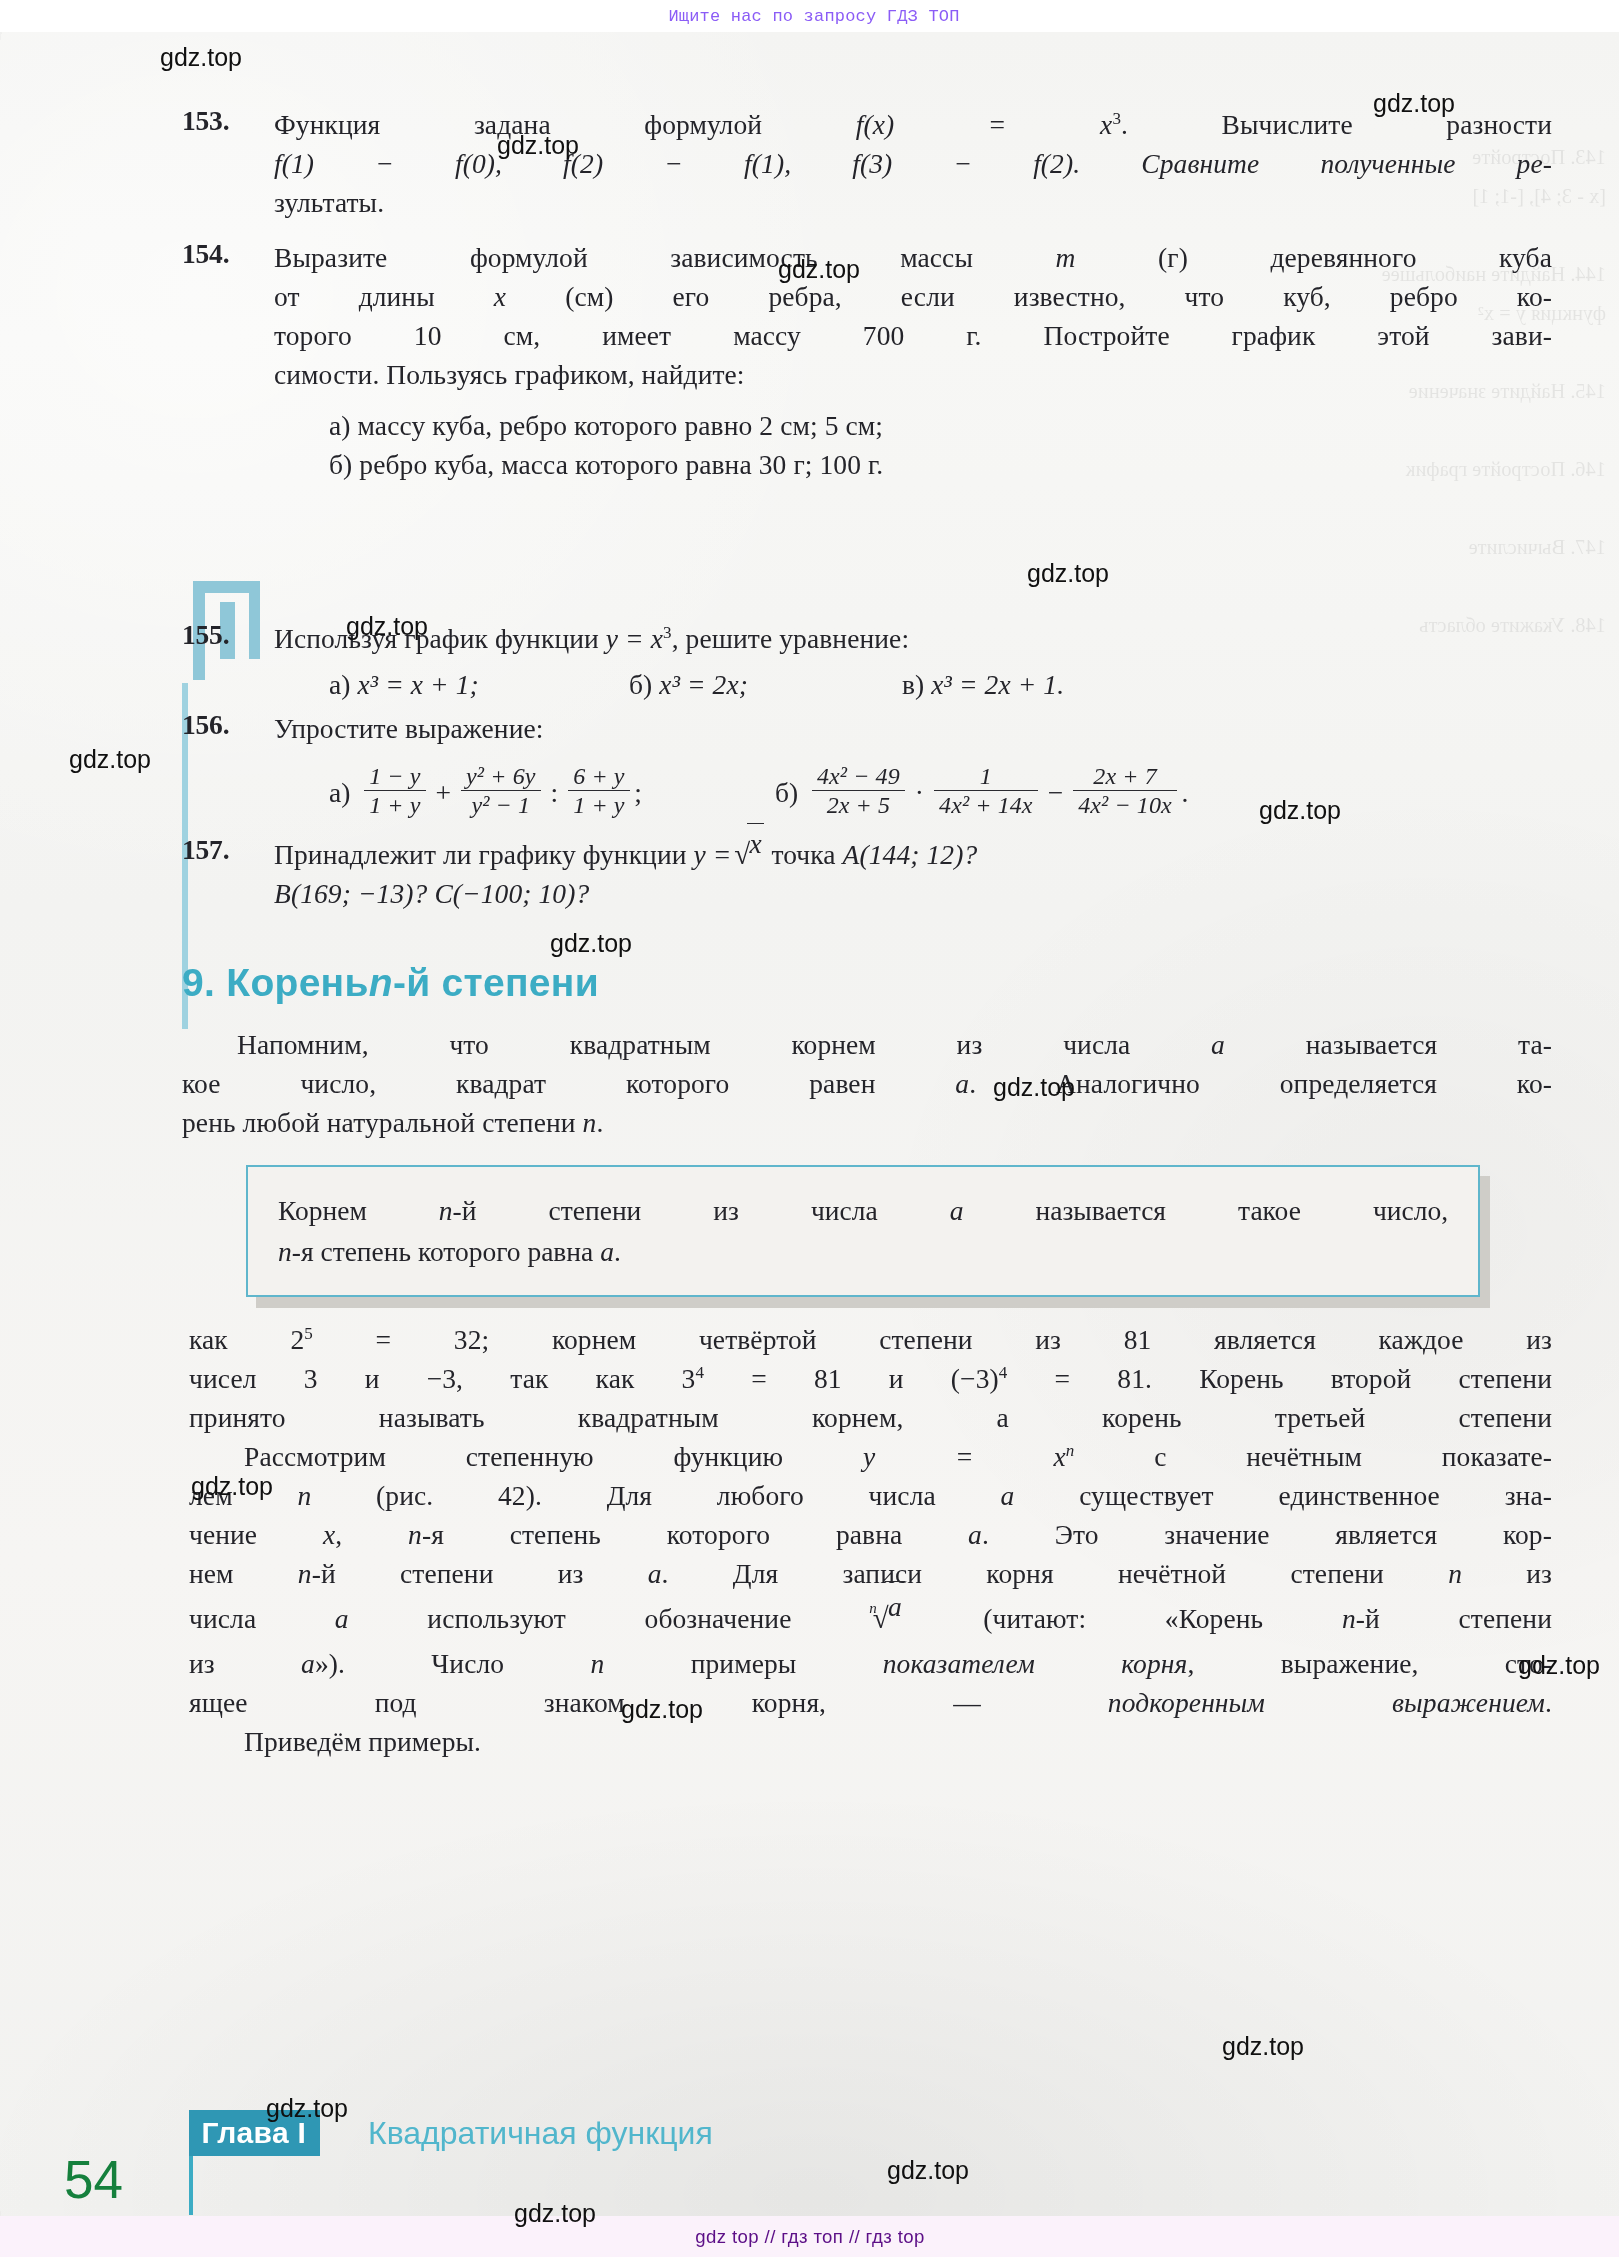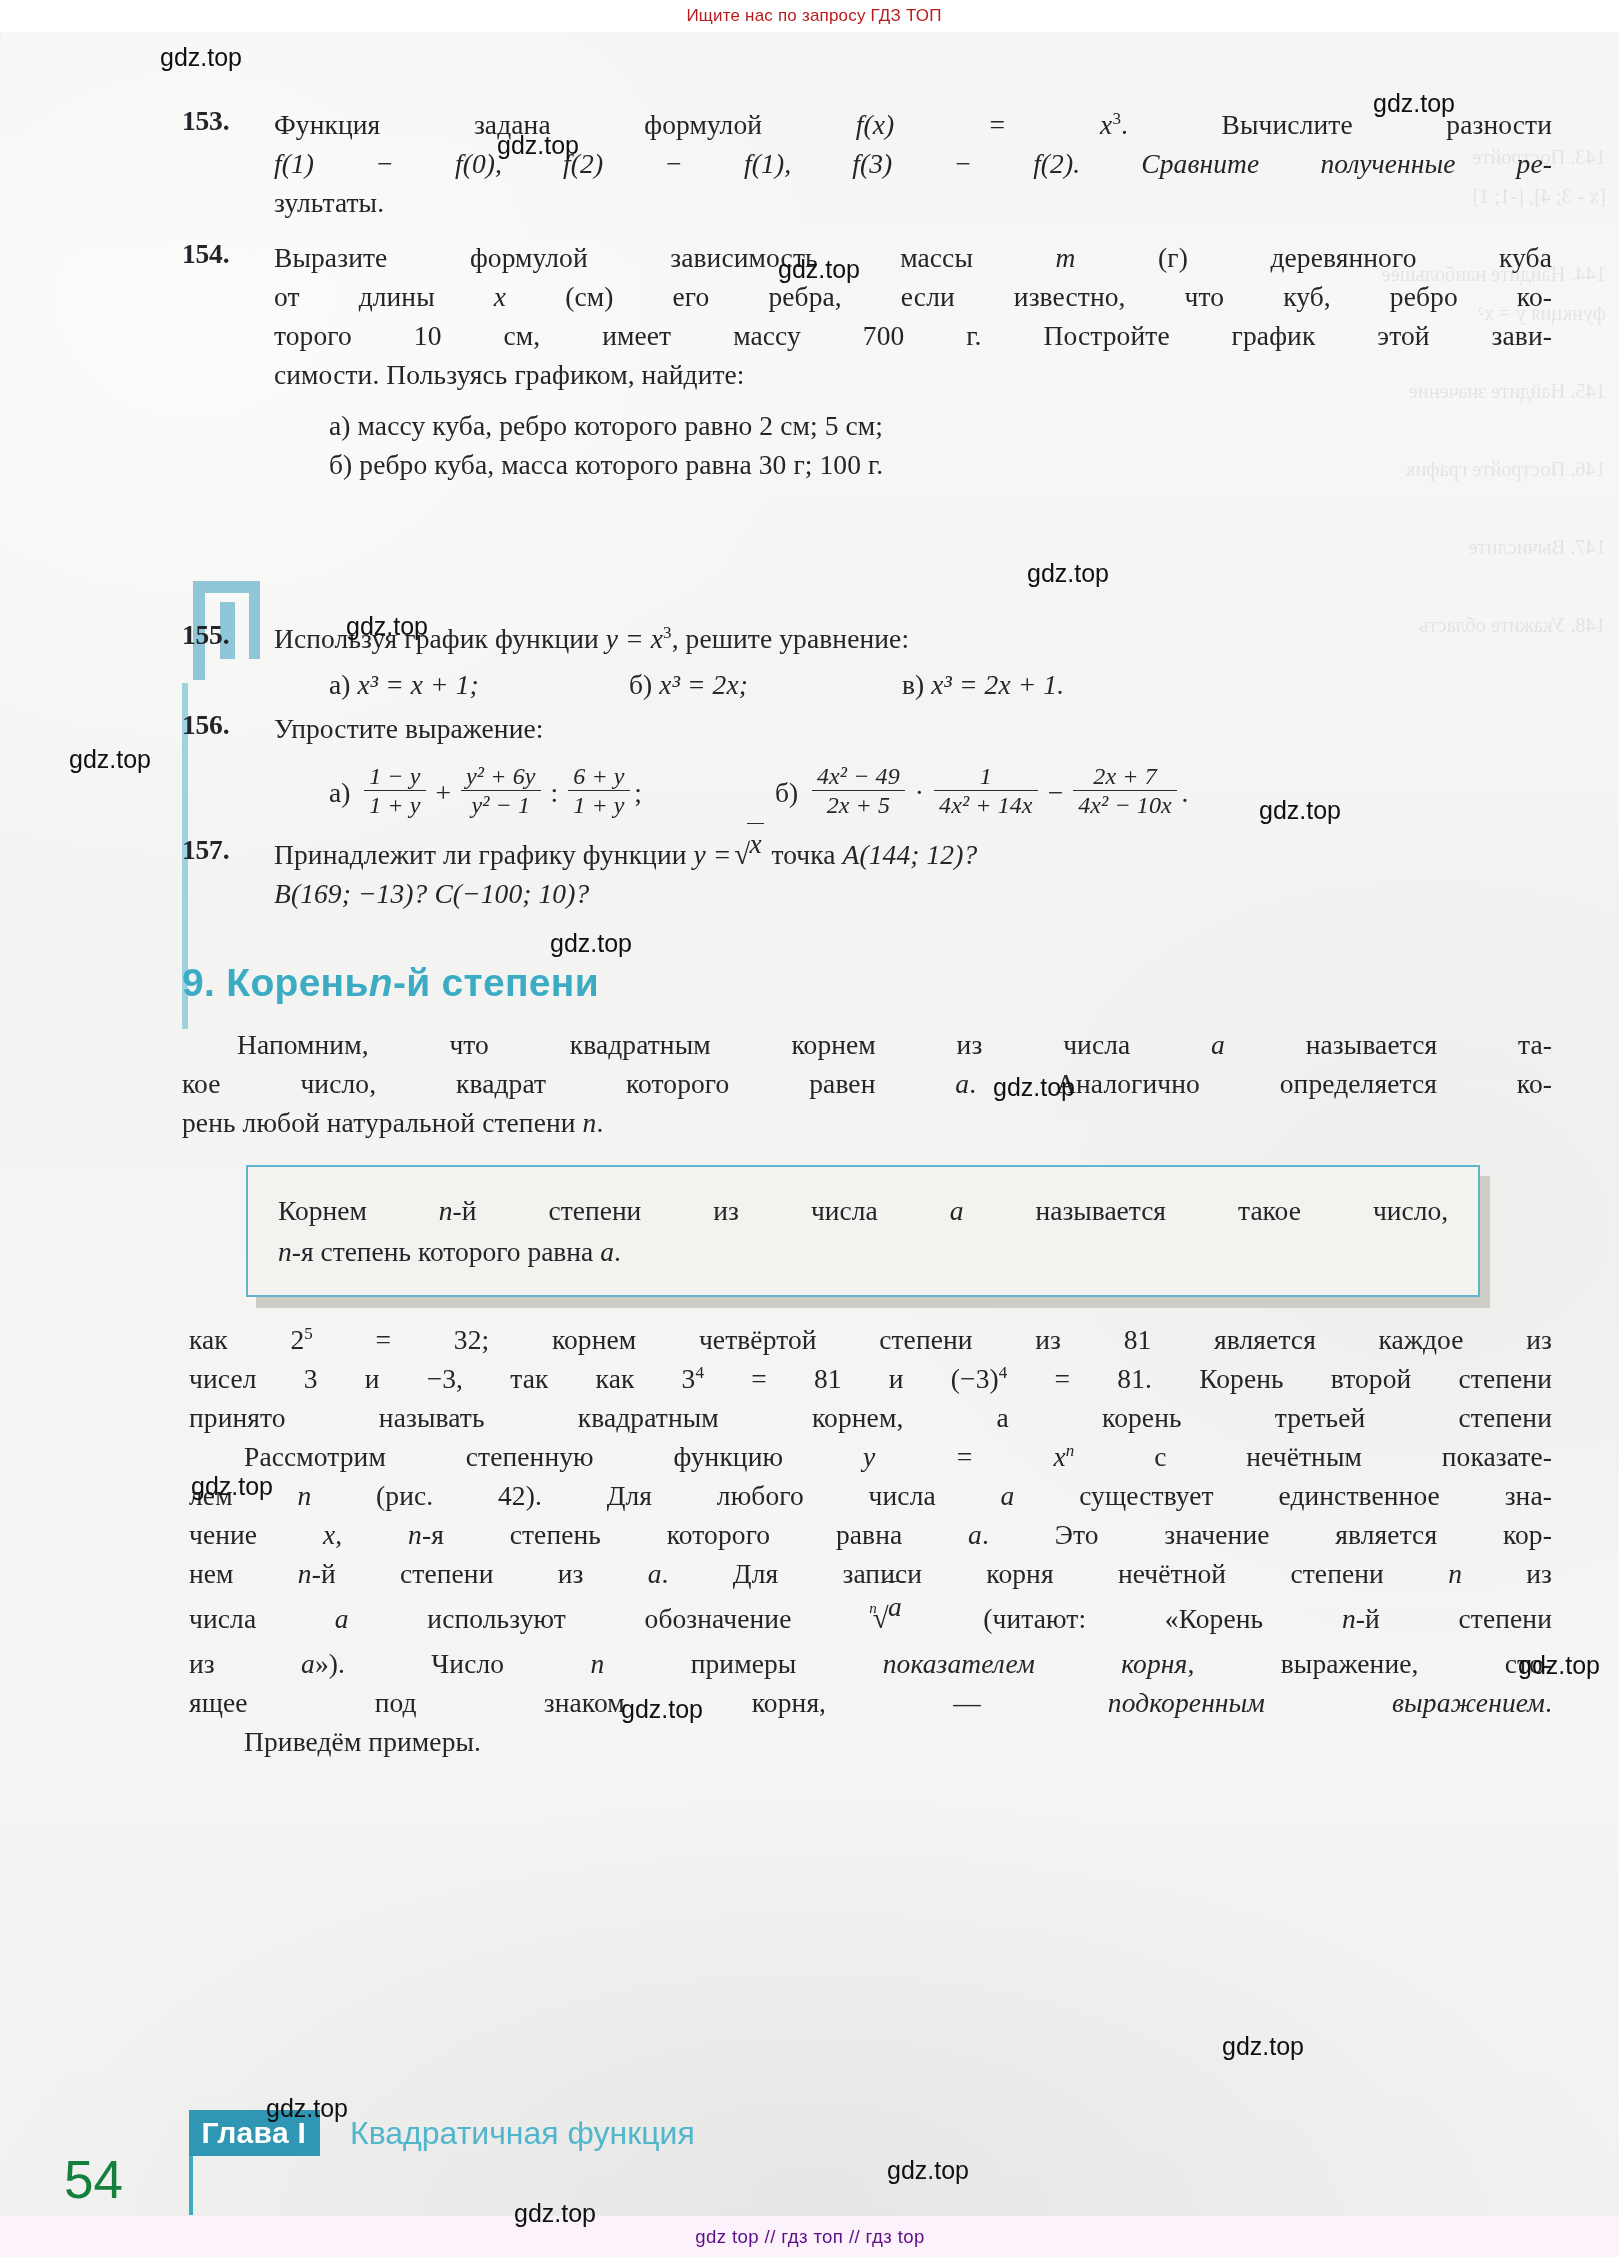--- a/index.html
+++ b/index.html
@@ -11,22 +11,22 @@
     overflow:hidden;
   }
 
   
   .top-banner{
     position:absolute;left:0;top:0;width:1620px;height:32px;
     background:#ffffff;
     display:flex;align-items:center;justify-content:center;
   }
   .top-banner span{
-    color:#b91c1c;
-    font-family:Liberation Sans, sans-serif;
+    color:#8b5cf6;
+    font-family:Liberation Mono, monospace;
     font-size:17px;
     letter-spacing:0.2px;
     margin-left:8px;
   }
 
   
   .page{
     position:absolute;left:0;top:32px;width:1620px;height:2185px;
     background:
       linear-gradient(100deg, rgba(0,0,0,.035) 0 1.8px, rgba(0,0,0,0) 1.8px 8px),
@@ -149,21 +149,21 @@
   .chapter-rule{
     position:absolute;left:189px;top:0;width:4.4px;height:105px;background:#3cacc4;
   }
   .chapter-tag{
     position:absolute;left:189px;top:0;height:46px;
     background:#2f97b4;color:#ffffff;
     font-family:"Liberation Sans", sans-serif;font-weight:bold;font-size:30px;
     display:flex;align-items:center;padding:0 14px 0 12.4px;letter-spacing:0.3px;
   }
   .chapter-title{
-    position:absolute;left:350px;top:1.8px;height:44px;
+    position:absolute;left:368px;top:1.8px;height:44px;
     display:flex;align-items:center;
     color:#51b6cc;font-family:"Liberation Sans", sans-serif;font-size:32px;
   }
 
   
   .bottom-strip{
     position:absolute;left:0;bottom:0;width:1620px;height:41px;
     background:#fbf2fb;
     display:flex;align-items:center;justify-content:center;
   }

